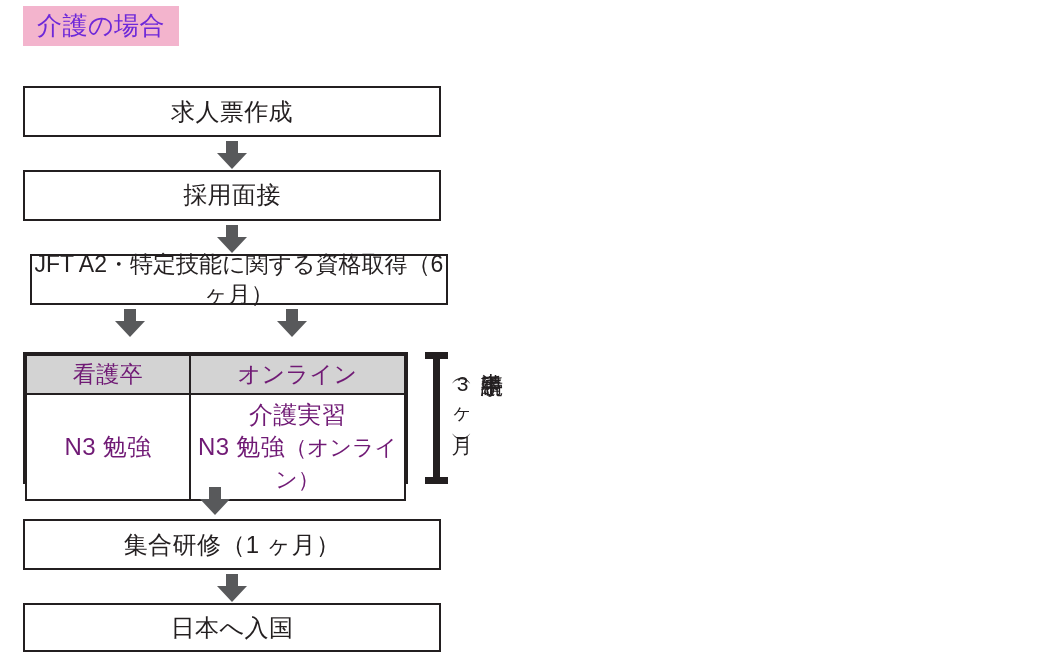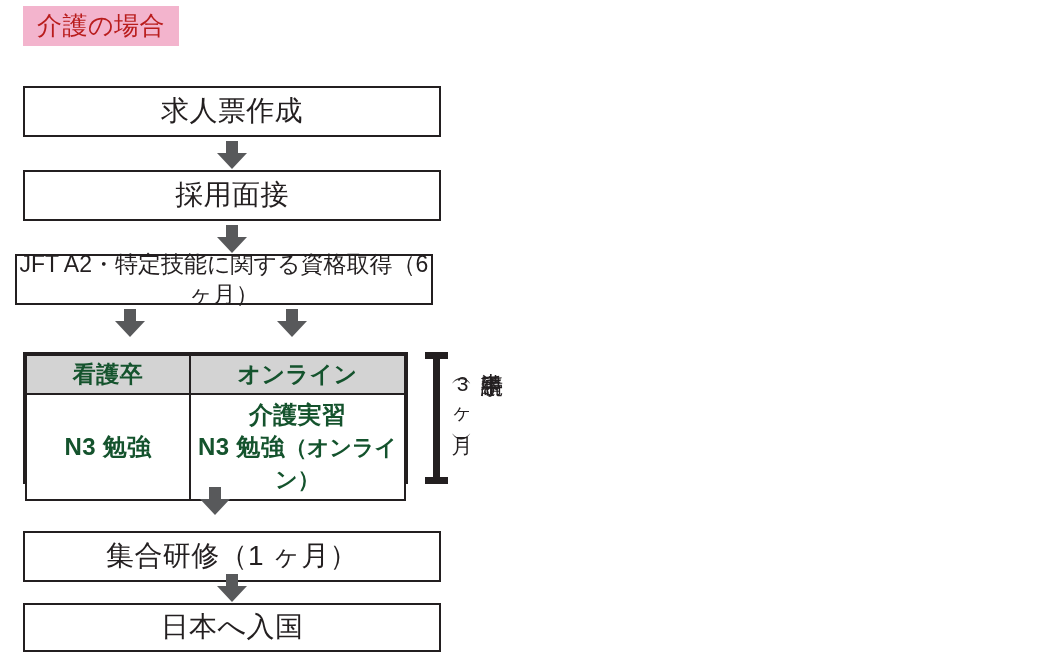--- a/index.html
+++ b/index.html
@@ -26,35 +26,35 @@
   
   .heading {
     position: absolute;
     top: 6px;
     display: inline-block;
     padding: 3px 14px 5px 14px;
     font-size: 25px;
     line-height: 1.28;
     letter-spacing: 0.5px;
     white-space: nowrap;
-    color: #b91c1c;
+    color: #6d28d9;
   }
   #heading-care    { left: 23px; background: #f3b4cd; }
 
   
   .flow-box {
     position: absolute;
     box-sizing: border-box;
     border: 2px solid #231f20;
     background: #ffffff;
     display: flex;
     align-items: center;
     justify-content: center;
     text-align: center;
-    font-size: 28px;
+    font-size: 24px;
     line-height: 1.3;
     letter-spacing: 0.4px;
     color: #231f20;
   }
   .flow-box.compact { letter-spacing: 0px; }
 
   
   .arrow {
     position: absolute;
     width: 30px;
@@ -90,22 +90,22 @@
   .split-table table {
     border-collapse: collapse;
     width: 100%;
     height: 100%;
   }
   .split-table th,
   .split-table td {
     border: 2px solid #231f20;
     text-align: center;
     vertical-align: middle;
-    font-weight: bold;
-    color: #14532d;
+    font-weight: normal;
+    color: #701a75;
     padding: 0;
   }
   .split-table th {
     background: #d3d3d3;
     font-size: 23px;
     height: 37px;
     letter-spacing: 0.5px;
   }
   .split-table td {
     background: #ffffff;
@@ -162,28 +162,28 @@
 
   <div class="heading" id="heading-care">介護の場合</div>
 
   <div class="flow-box" style="left:23px; top:86px; width:418px; height:51px;">求人票作成</div>
 
   <div class="arrow" style="left:217px; top:141px;">
     <div class="shaft"></div>
     <div class="head"></div>
   </div>
 
-  <div class="flow-box" style="left:23px; top:170px; width:418px; height:51px;">採用面接</div>
+  <div class="flow-box" style="left:23px; top:170px; width:418px; height:51px;font-family:Liberation Serif, serif;">採用面接</div>
 
   <div class="arrow" style="left:217px; top:225px;">
     <div class="shaft"></div>
     <div class="head"></div>
   </div>
 
-  <div class="flow-box compact" style="left:15px; top:254px; width:418px; height:51px; font-size:23px;">JFT A2・特定技能に関する資格取得（6 ヶ月）</div>
+  <div class="flow-box compact" style="left:30px; top:254px; width:418px; height:51px; font-size:23px;">JFT A2・特定技能に関する資格取得（6 ヶ月）</div>
 
   <div class="arrow" style="left:115px; top:309px;">
     <div class="shaft"></div>
     <div class="head"></div>
   </div>
   <div class="arrow" style="left:277px; top:309px;">
     <div class="shaft"></div>
     <div class="head"></div>
   </div>
 
@@ -213,21 +213,21 @@
     <div class="cap-bottom"></div>
   </div>
   <div class="vlabel months" style="left:452px; top:371px;">（3ヶ月）</div>
   <div class="vlabel" style="left:481px; top:355px;">申請手続き</div>
 
   <div class="arrow" style="left:200px; top:487px;">
     <div class="shaft"></div>
     <div class="head"></div>
   </div>
 
-  <div class="flow-box" style="left:23px; top:519px; width:418px; height:51px;margin-top:12px;">集合研修（1 ヶ月）</div>
+  <div class="flow-box" style="left:23px; top:519px; width:418px; height:51px;">集合研修（1 ヶ月）</div>
 
   <div class="arrow" style="left:217px; top:574px;">
     <div class="shaft"></div>
     <div class="head"></div>
   </div>
 
   <div class="flow-box" style="left:23px; top:603px; width:418px; height:49px;">日本へ入国</div>
 </div>
 
 <div class="column" id="col-general">

